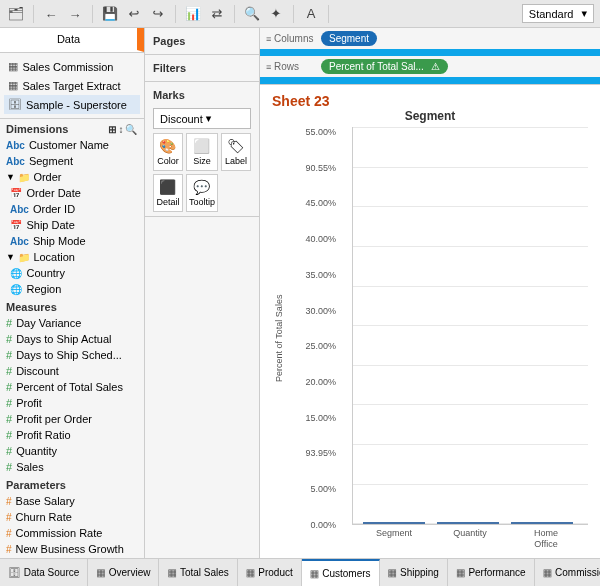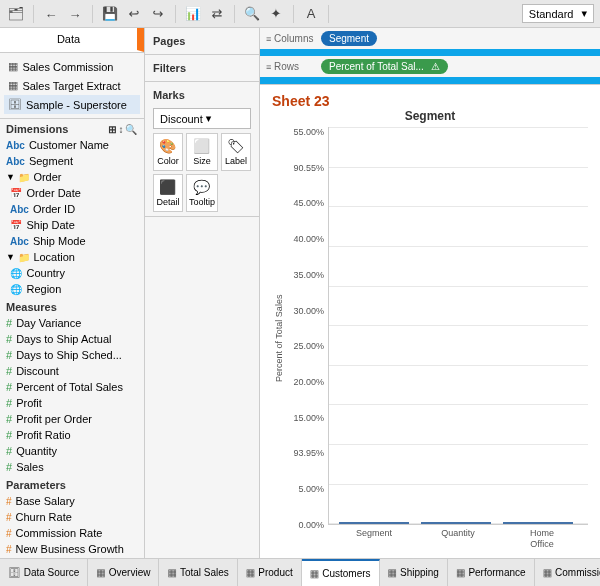--- a/index.html
+++ b/index.html
@@ -229,21 +229,21 @@
       text-align: center;
       font-size: 12px;
       font-weight: bold;
       color: #333;
       margin-bottom: 4px;
     }
 
     .chart-wrapper {
       display: flex;
       flex: 1;
-      gap: 0;
+      gap: 12px;
     }
 
     .y-axis {
       display: flex;
       flex-direction: column;
       justify-content: space-between;
       align-items: flex-end;
       padding-right: 4px;
       font-size: 9px;
       color: #555;

